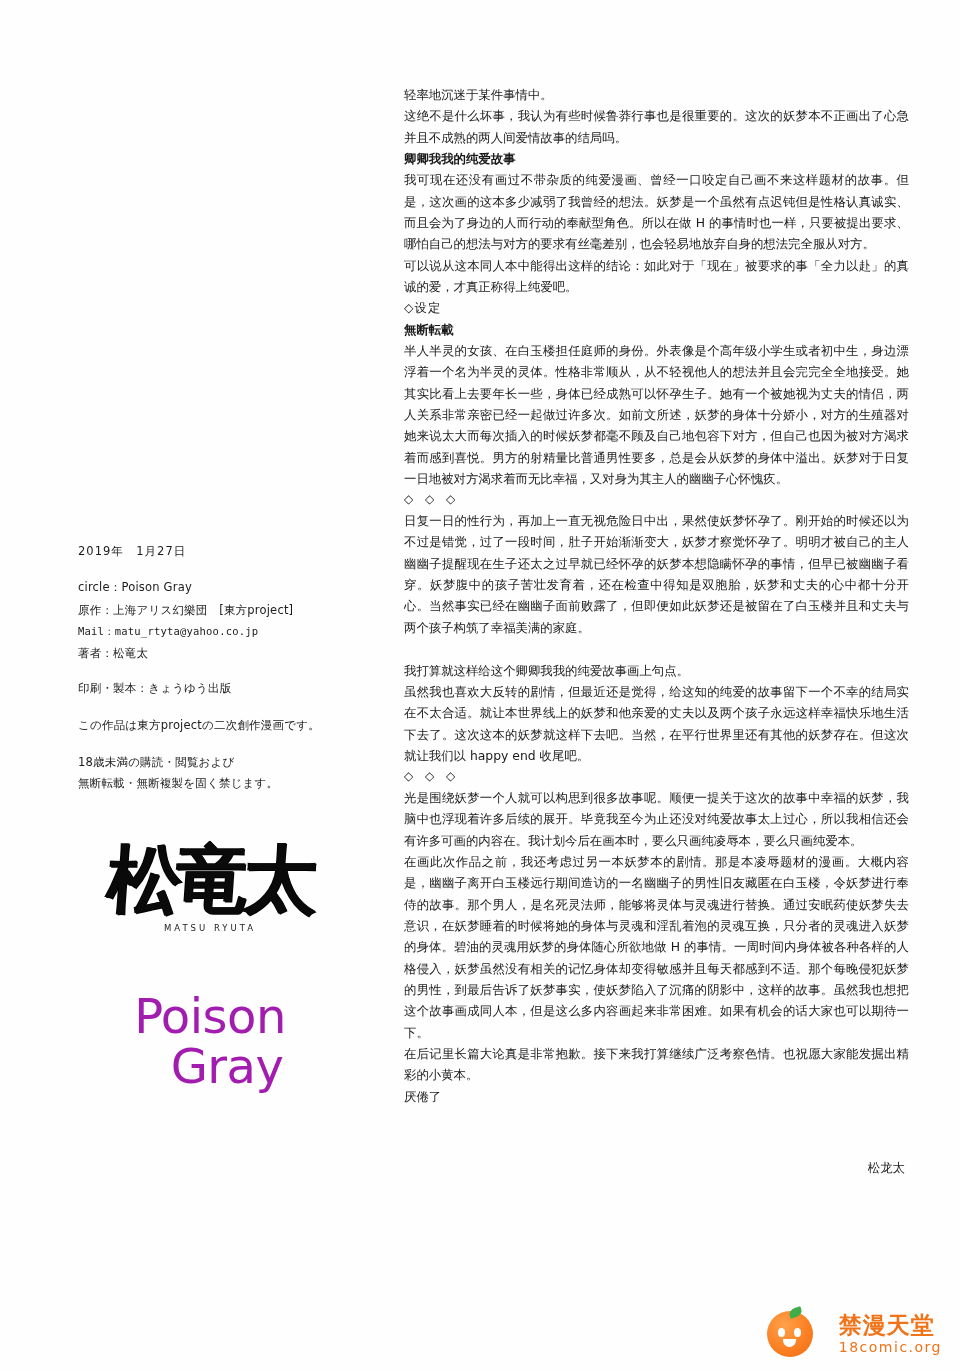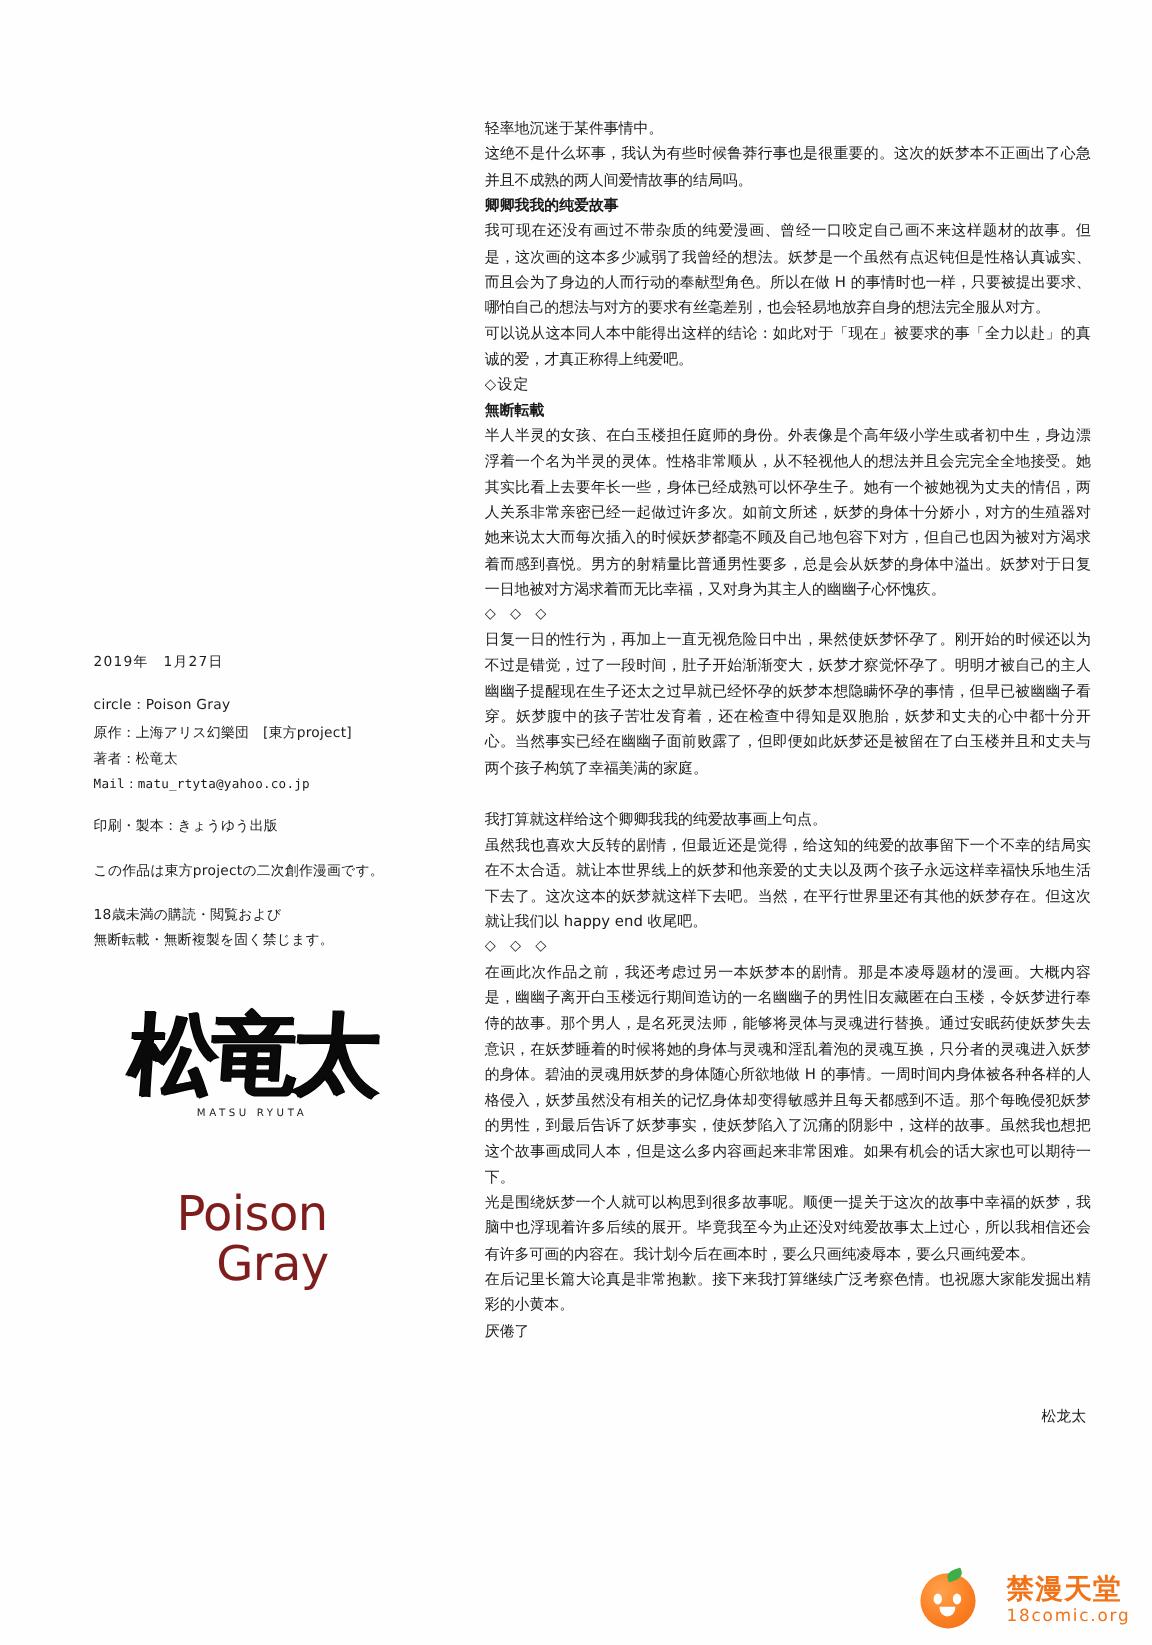--- a/index.html
+++ b/index.html
@@ -78,36 +78,36 @@
   }
   .brush-sub {
     margin-top: 10px;
     font-size: 8.5px;
     letter-spacing: 3px;
     color: #1a1a1a;
     font-family: "DejaVu Sans", sans-serif;
   }
   .poison-gray {
     margin-top: 58px;
-    font-size: 40px;
+    font-size: 48px;
     line-height: 1.05;
-    color: #7f1d1d;
+    color: #a21caf;
     font-family: "DejaVu Sans", "Liberation Sans", sans-serif;
     letter-spacing: -0.5px;
   }
   .poison-gray .l2 {
     display: block;
     margin-left: 34px;
   }
 
   
   .right-col {
     position: absolute;
     left: 404px;
-    top: 96px;
+    top: 84px;
     width: 505px;
     font-size: 12.4px;
     line-height: 1.72;
     color: #1a1a1a;
     text-align: justify;
   }
   .right-col p {
     margin: 0 0 0 0;
   }
   .para {
@@ -206,22 +206,22 @@
 <body>
 
 <div class="page">
 
   <div class="left-col">
     <div class="colophon">
       <div class="date">2019年　1月27日</div>
       <div class="group">
         <div class="row">circle：Poison Gray</div>
         <div class="row">原作：上海アリス幻樂団　[東方project]</div>
+        <div class="row mono">Mail：matu_rtyta@yahoo.co.jp</div>
         <div class="row">著者：松竜太</div>
-        <div class="row mono">Mail：matu_rtyta@yahoo.co.jp</div>
       </div>
       <div class="row">印刷・製本：きょうゆう出版</div>
       <div class="note">この作品は東方projectの二次創作漫画です。</div>
       <div class="warn">
         <div>18歳未満の購読・閲覧および</div>
         <div>無断転載・無断複製を固く禁じます。</div>
       </div>
     </div>
   </div>
 
@@ -246,23 +246,23 @@
     <p class="heading" style="margin-top:0">無断転載</p>
     <p class="para">半人半灵的女孩、在白玉楼担任庭师的身份。外表像是个高年级小学生或者初中生，身边漂浮着一个名为半灵的灵体。性格非常顺从，从不轻视他人的想法并且会完完全全地接受。她其实比看上去要年长一些，身体已经成熟可以怀孕生子。她有一个被她视为丈夫的情侣，两人关系非常亲密已经一起做过许多次。如前文所述，妖梦的身体十分娇小，对方的生殖器对她来说太大而每次插入的时候妖梦都毫不顾及自己地包容下对方，但自己也因为被对方渴求着而感到喜悦。男方的射精量比普通男性要多，总是会从妖梦的身体中溢出。妖梦对于日复一日地被对方渴求着而无比幸福，又对身为其主人的幽幽子心怀愧疚。</p>
 
     <p class="diamonds">◇ ◇ ◇</p>
     <p class="para">日复一日的性行为，再加上一直无视危险日中出，果然使妖梦怀孕了。刚开始的时候还以为不过是错觉，过了一段时间，肚子开始渐渐变大，妖梦才察觉怀孕了。明明才被自己的主人幽幽子提醒现在生子还太之过早就已经怀孕的妖梦本想隐瞒怀孕的事情，但早已被幽幽子看穿。妖梦腹中的孩子苦壮发育着，还在检查中得知是双胞胎，妖梦和丈夫的心中都十分开心。当然事实已经在幽幽子面前败露了，但即便如此妖梦还是被留在了白玉楼并且和丈夫与两个孩子构筑了幸福美满的家庭。</p>
 
     <p class="para-tight" style="margin-top:22px">我打算就这样给这个卿卿我我的纯爱故事画上句点。</p>
     <p class="para">虽然我也喜欢大反转的剧情，但最近还是觉得，给这知的纯爱的故事留下一个不幸的结局实在不太合适。就让本世界线上的妖梦和他亲爱的丈夫以及两个孩子永远这样幸福快乐地生活下去了。这次这本的妖梦就这样下去吧。当然，在平行世界里还有其他的妖梦存在。但这次就让我们以 happy end 收尾吧。</p>
 
     <p class="diamonds">◇ ◇ ◇</p>
+    <p class="para">光是围绕妖梦一个人就可以构思到很多故事呢。顺便一提关于这次的故事中幸福的妖梦，我脑中也浮现着许多后续的展开。毕竟我至今为止还没对纯爱故事太上过心，所以我相信还会有许多可画的内容在。我计划今后在画本时，要么只画纯凌辱本，要么只画纯爱本。</p>
+
     <p class="para">在画此次作品之前，我还考虑过另一本妖梦本的剧情。那是本凌辱题材的漫画。大概内容是，幽幽子离开白玉楼远行期间造访的一名幽幽子的男性旧友藏匿在白玉楼，令妖梦进行奉侍的故事。那个男人，是名死灵法师，能够将灵体与灵魂进行替换。通过安眠药使妖梦失去意识，在妖梦睡着的时候将她的身体与灵魂和淫乱着泡的灵魂互换，只分者的灵魂进入妖梦的身体。碧油的灵魂用妖梦的身体随心所欲地做 H 的事情。一周时间内身体被各种各样的人格侵入，妖梦虽然没有相关的记忆身体却变得敏感并且每天都感到不适。那个每晚侵犯妖梦的男性，到最后告诉了妖梦事实，使妖梦陷入了沉痛的阴影中，这样的故事。虽然我也想把这个故事画成同人本，但是这么多内容画起来非常困难。如果有机会的话大家也可以期待一下。</p>
-
-    <p class="para">光是围绕妖梦一个人就可以构思到很多故事呢。顺便一提关于这次的故事中幸福的妖梦，我脑中也浮现着许多后续的展开。毕竟我至今为止还没对纯爱故事太上过心，所以我相信还会有许多可画的内容在。我计划今后在画本时，要么只画纯凌辱本，要么只画纯爱本。</p>
     <p class="para">在后记里长篇大论真是非常抱歉。接下来我打算继续广泛考察色情。也祝愿大家能发掘出精彩的小黄本。</p>
     <p class="sign">厌倦了</p>
 
     <div class="signature">松龙太</div>
   </div>
 
   <div class="watermark">
     <div class="wm-badge">
       <span class="leaf"></span>
       <span class="eye l"></span>

